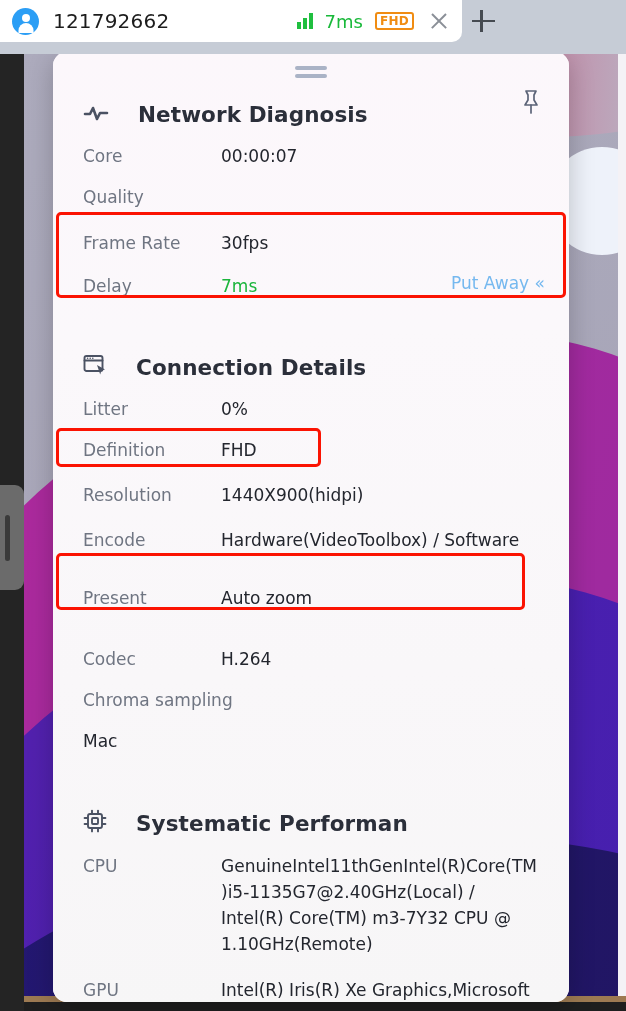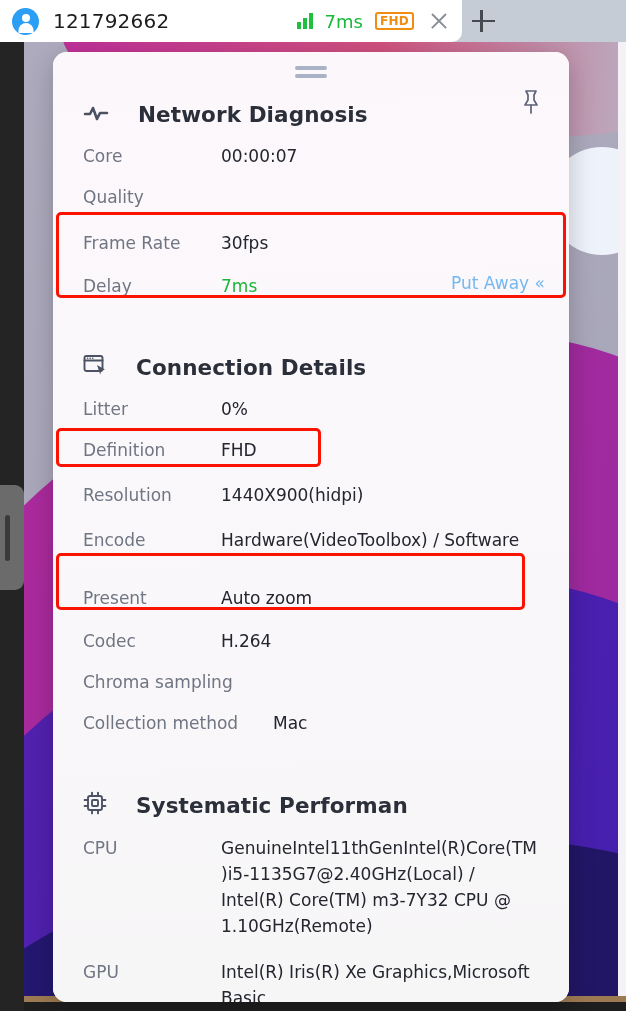--- a/index.html
+++ b/index.html
@@ -18,21 +18,21 @@
     width: 626px;
     height: 1011px;
     overflow: hidden;
   }
 
   
   .toolbar {
     position: absolute;
     top: 0; left: 0;
     width: 626px;
-    height: 42px;
+    height: 54px;
     background: #c6ccd6;
     z-index: 50;
   }
   .tab-pill {
     position: absolute;
     top: 0; left: 0;
     width: 462px;
     height: 42px;
     background: #ffffff;
     border-bottom-right-radius: 10px;
@@ -429,29 +429,28 @@
           <span class="value">1440X900(hidpi)</span>
         </div>
         <div class="row" style="min-height:58px;margin-top:4px">
           <span class="label">Encode</span>
           <span class="value" style="max-width:300px">Hardware(VideoToolbox) / Software</span>
         </div>
         <div class="row">
           <span class="label">Present</span>
           <span class="value">Auto zoom</span>
         </div>
-        <div class="row" style="margin-top:2px">
+        <div class="row" style="margin-top:20px">
           <span class="label">Codec</span>
           <span class="value">H.264</span>
         </div>
         <div class="row wide-label">
           <span class="label">Chroma sampling</span>
         </div>
         <div class="row wide-label">
-          <span class="label">Collection method</span>
           <span class="value">Mac</span>
         </div>
       </div>
 
       <div class="gap-lg"></div>
       <div class="section-head">
         <span class="sec-icon">
           <svg width="24" height="24" viewBox="0 0 24 24" fill="none" stroke="currentColor" stroke-width="1.9" stroke-linecap="round">
             <rect x="5" y="5" width="14" height="14" rx="2"></rect>
             <rect x="9" y="9" width="6" height="6" rx="1"></rect>

